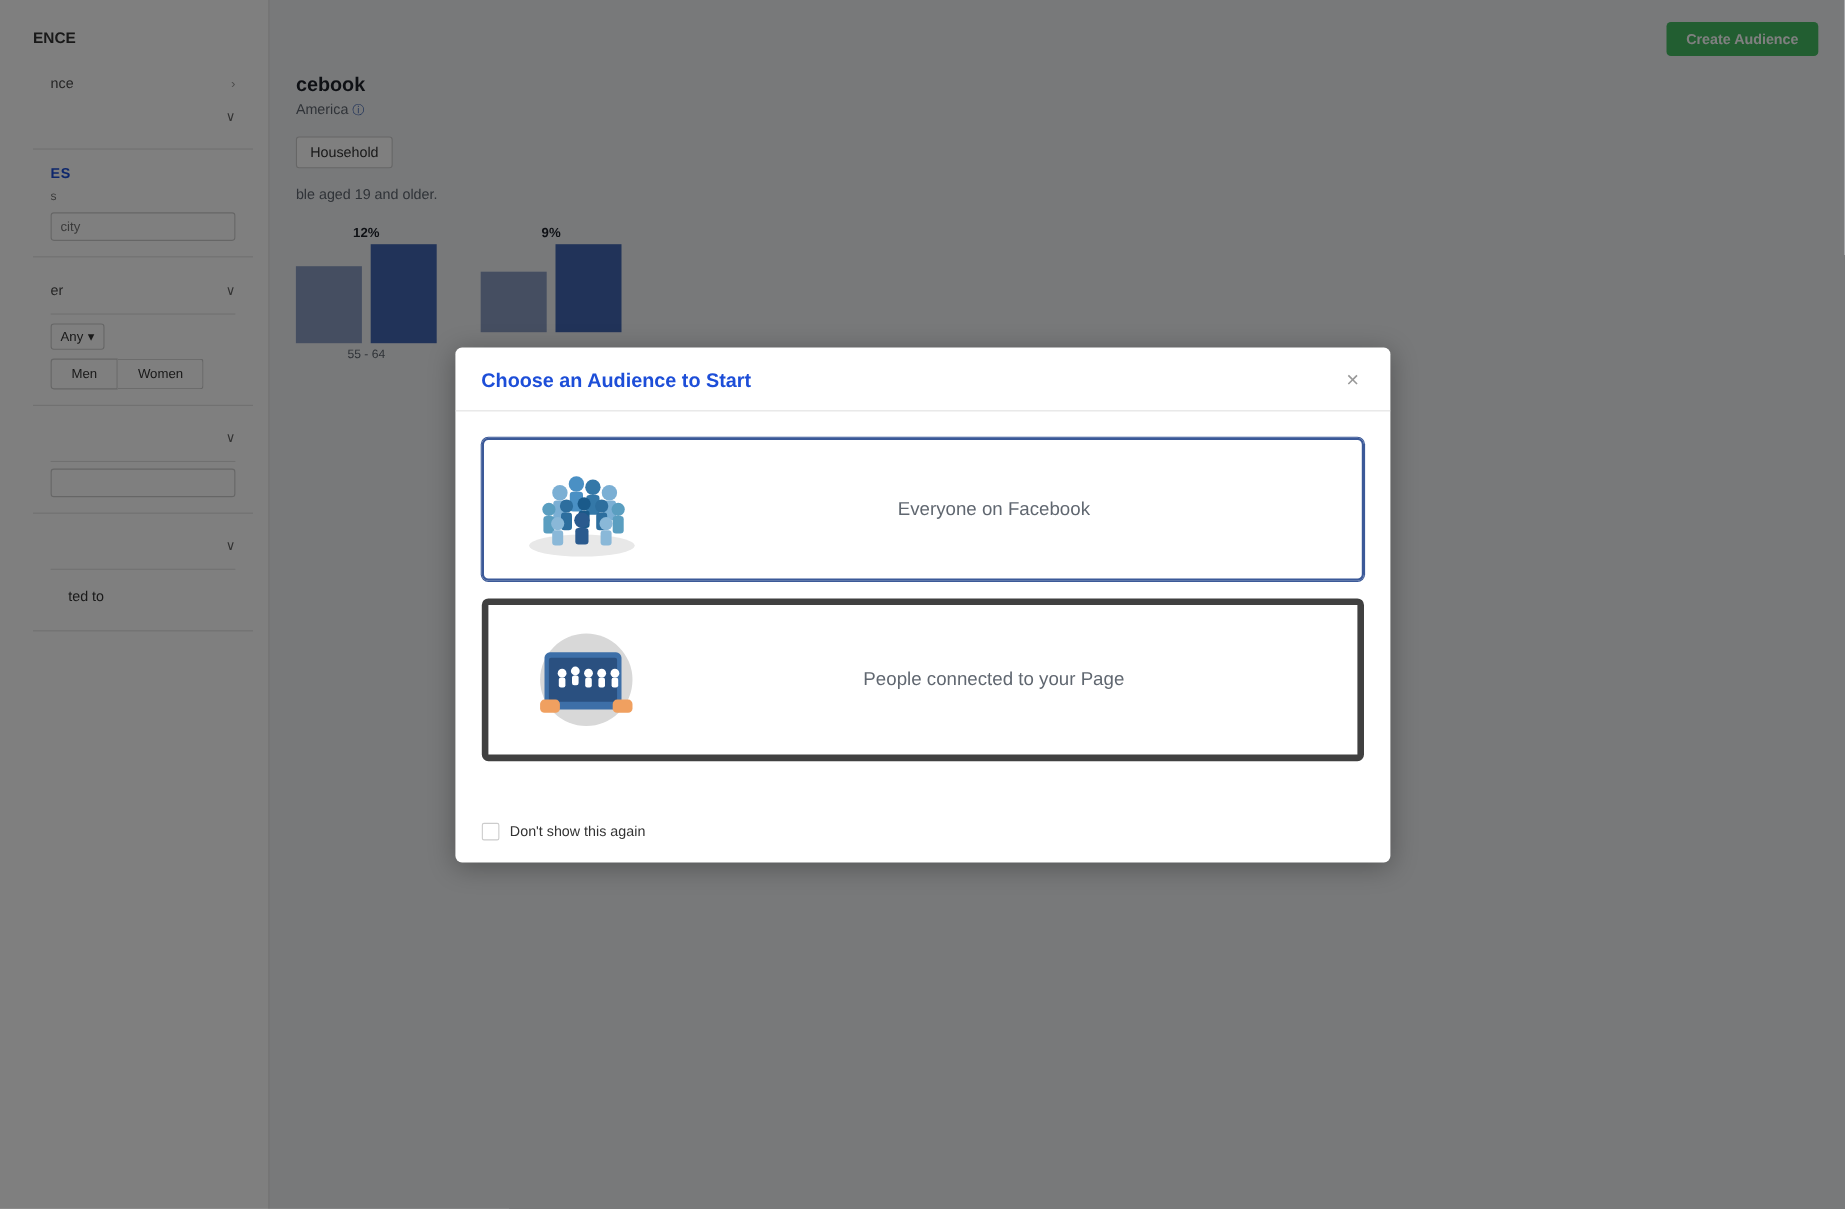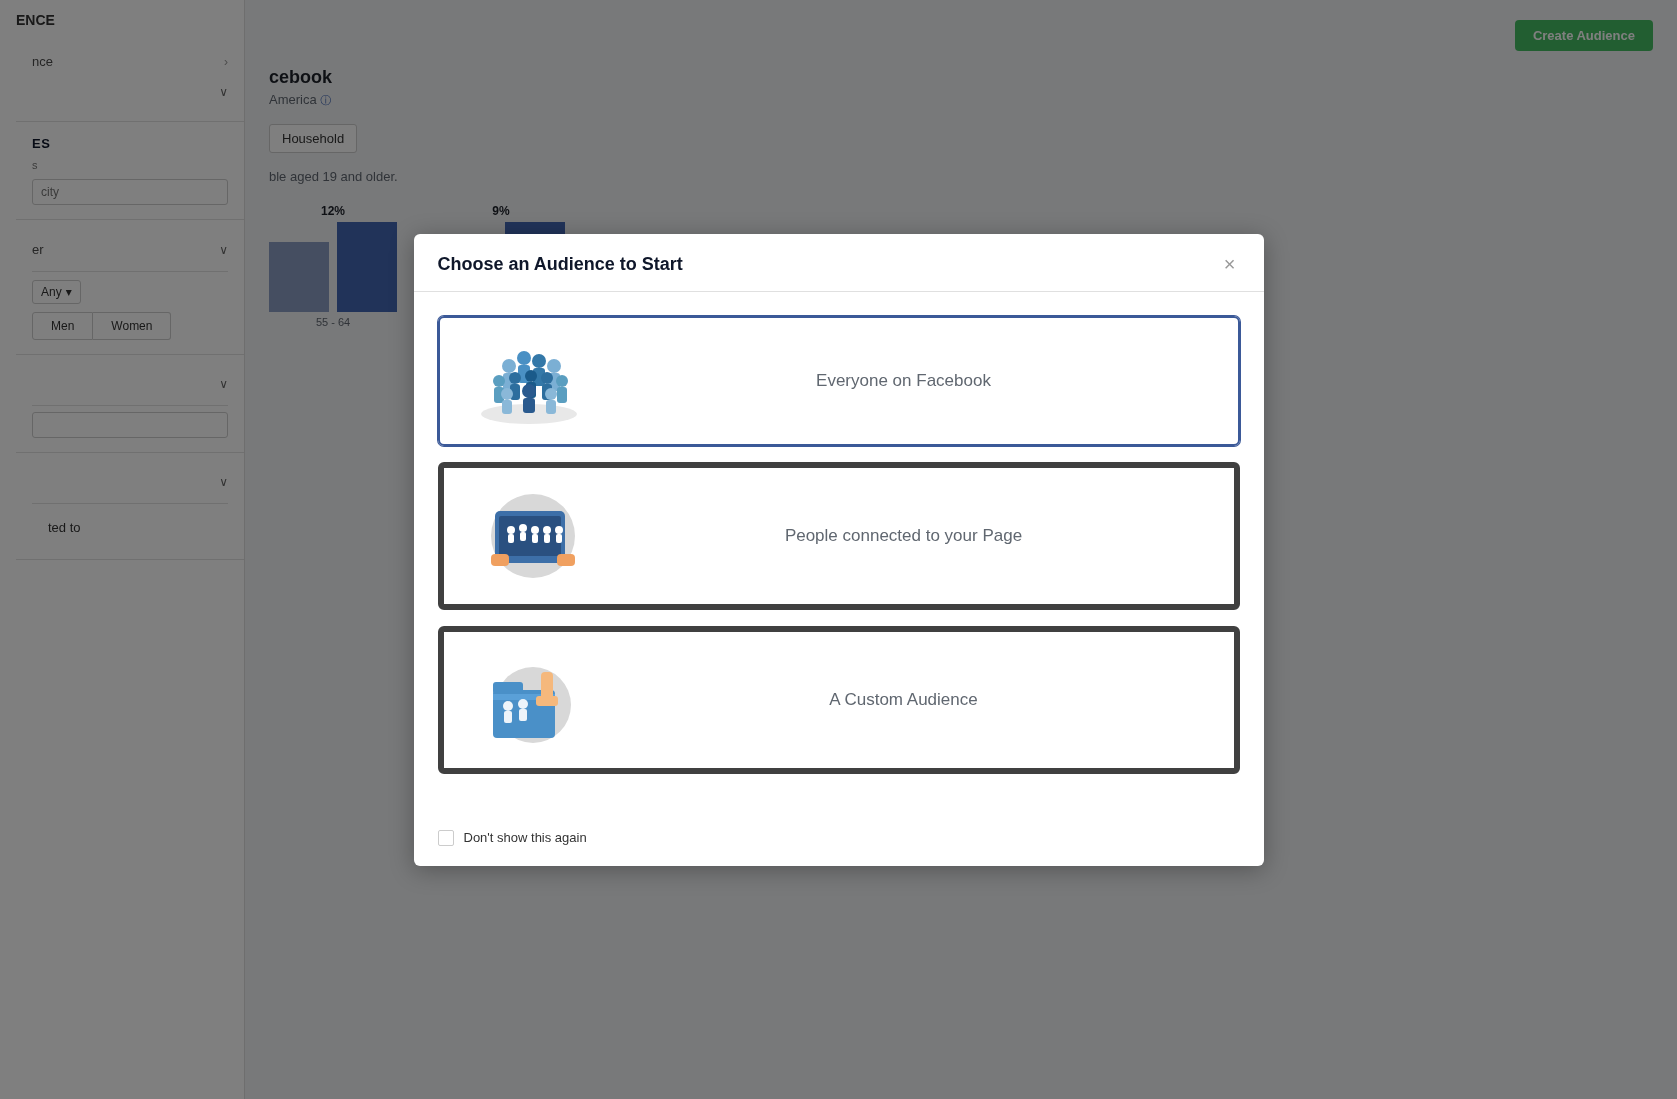--- a/index.html
+++ b/index.html
@@ -20,34 +20,34 @@
       height: 1099px;
       background: #f0f2f5;
       display: flex;
     }
 
     
     .left-sidebar {
       width: 245px;
       background: #fff;
       border-right: 1px solid #ddd;
-      padding: 0;
+      padding: 14px;
       flex-shrink: 0;
     }
 
     .sidebar-section {
       border-bottom: 1px solid #e0e0e0;
       padding: 14px 16px;
       margin-left: 16px;
     }
 
     .sidebar-title {
       font-size: 13px;
       font-weight: 700;
-      color: #0f172a;
+      color: #1d4ed8;
       text-transform: uppercase;
       letter-spacing: 0.5px;
       margin-bottom: 8px;
     }
 
     .sidebar-row {
       display: flex;
       justify-content: space-between;
       align-items: center;
       padding: 8px 0;
@@ -252,21 +252,21 @@
       padding: 20px 24px 16px 24px;
       border-bottom: 1px solid #e0e0e0;
       display: flex;
       justify-content: space-between;
       align-items: center;
     }
 
     .modal-title {
       font-size: 18px;
       font-weight: 700;
-      color: #0f172a;
+      color: #1d4ed8;
     }
 
     .modal-close {
       font-size: 20px;
       color: #999;
       cursor: pointer;
       border: none;
       background: none;
       line-height: 1;
       padding: 0 4px;
@@ -533,42 +533,20 @@
             <rect x="59" y="48" width="6" height="9" rx="2" fill="#fff"></rect>
             <circle cx="74" cy="44" r="4" fill="#fff"></circle>
             <rect x="71" y="48" width="6" height="9" rx="2" fill="#fff"></rect>
             <circle cx="86" cy="44" r="4" fill="#fff"></circle>
             <rect x="83" y="48" width="6" height="9" rx="2" fill="#fff"></rect>
           </svg>
         </div>
         <span class="card-label">People connected to your Page</span>
       </div>
 
-      <div class="audience-card">
-        <div class="card-icon-area">
-          <svg width="120" height="100" viewBox="0 0 120 100">
-
-            <circle cx="60" cy="55" r="38" fill="#d8d8d8"></circle>
-
-            <rect x="20" y="40" width="62" height="48" rx="4" fill="#4a90c8"></rect>
-            <rect x="20" y="32" width="30" height="12" rx="3" fill="#4a90c8"></rect>
-
-            <rect x="20" y="44" width="62" height="6" rx="0" fill="#5aa0d8"></rect>
-
-            <rect x="68" y="22" width="12" height="32" rx="4" fill="#f5b87c"></rect>
-            <rect x="63" y="46" width="22" height="10" rx="3" fill="#f5b87c"></rect>
-
-            <circle cx="35" cy="56" r="5" fill="#fff" opacity="0.9"></circle>
-            <rect x="31" y="61" width="8" height="12" rx="2" fill="#fff" opacity="0.9"></rect>
-            <circle cx="50" cy="54" r="5" fill="#fff" opacity="0.9"></circle>
-            <rect x="46" y="59" width="8" height="12" rx="2" fill="#fff" opacity="0.9"></rect>
-          </svg>
-        </div>
-        <span class="card-label">A Custom Audience</span>
-      </div>
     </div>
 
     <div class="modal-footer">
       <input type="checkbox" class="footer-checkbox" style="">
       <label class="footer-label">Don't show this again</label>
     </div>
 
 
   </div>
 </div>

